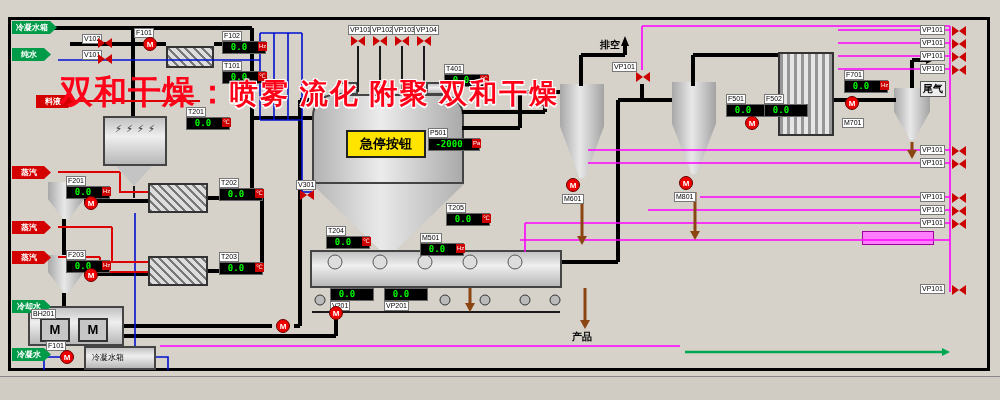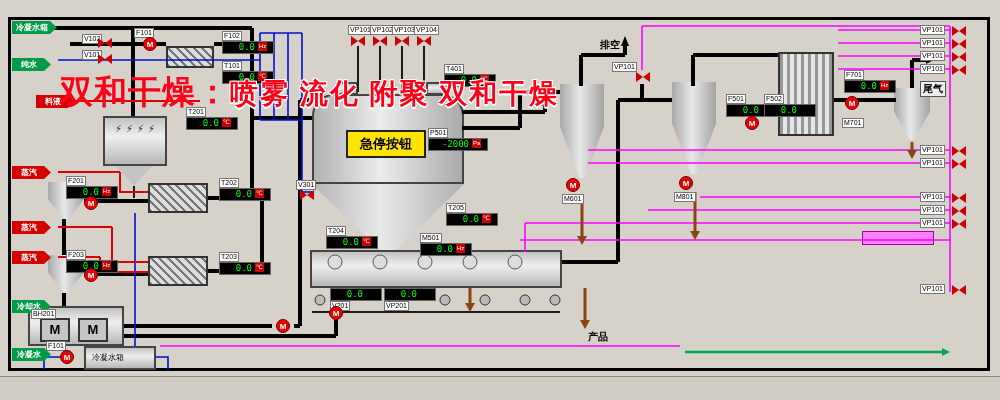--- a/index.html
+++ b/index.html
@@ -26,22 +26,22 @@
   .estop{background:#ffe400;border:2px solid #222;font-weight:bold;font-size:13px;text-align:center;line-height:24px;cursor:pointer;}
   .bh-m{background:#c6c6c6;border:2px solid #333;font-weight:bold;font-size:13px;text-align:center;line-height:20px;}
   .pink{background:#ff7dff;border:1px solid #a000a0;}
   .bolt{display:inline-block;font-size:10px;color:#333;margin:3px 2px 0 2px;}
   
   .tag{position:absolute;height:13px;line-height:13px;color:#fff;font-size:8px;font-weight:bold;
        padding:0 9px 0 4px;min-width:26px;text-align:center;white-space:nowrap;
        clip-path:polygon(0 0,calc(100% - 7px) 0,100% 50%,calc(100% - 7px) 100%,0 100%);}
   .lbl{position:absolute;background:#fff;border:1px solid #777;font-size:7px;line-height:8px;padding:0 1px;white-space:nowrap;}
   .lcd{position:absolute;background:#000;border:1px solid #666;color:#00ff00;width:32px;
-       font-family:"DejaVu Sans Mono",monospace;font-size:9px;font-weight:normal;height:11px;line-height:11px;
-       text-align:right;padding-right:18px;box-sizing:content-box;}
+       font-family:"DejaVu Sans Mono",monospace;font-size:9px;font-weight:bold;height:11px;line-height:11px;
+       text-align:center;padding-right:10px;box-sizing:content-box;}
   .unit{position:absolute;background:#c00;color:#fff;font-size:6px;line-height:9px;padding:0 1px;}
   .motor{position:absolute;width:14px;height:14px;border-radius:50%;background:#e00;border:1px solid #600;
        color:#fff;font-size:8px;font-weight:bold;text-align:center;line-height:13px;cursor:pointer;box-sizing:border-box;}
   .valve{position:absolute;width:14px;height:10px;cursor:pointer;}
   .valve i{position:absolute;top:0;width:0;height:0;border-top:5px solid transparent;border-bottom:5px solid transparent;}
   .valve .l{left:0;border-left:7px solid #c00;}
   .valve .r{right:0;border-right:7px solid #c00;}
   .txt{position:absolute;color:#000;white-space:nowrap;}
   .txt.boxed{border:1px solid #555;background:#eee;padding:0 2px;margin-top:47px;}
   
@@ -203,21 +203,21 @@
     <polygon points="942,348 942,356 950,352" fill="#00a650"></polygon>
     <polygon points="577,236 587,236 582,245" fill="#8b4513"></polygon>
     <polygon points="690,231 700,231 695,240" fill="#8b4513"></polygon>
     <polygon points="580,320 590,320 585,329" fill="#8b4513"></polygon>
     <polygon points="465,303 475,303 470,312" fill="#8b4513"></polygon>
     <polygon points="907,150 917,150 912,159" fill="#8b4513"></polygon>
   </svg>
 
   <div id="components">
       <div class="tag" style="left: 12px; top: 21px; background: rgb(0, 155, 72);">冷凝水箱</div>
-      <div class="tag" style="left: 12px; top: 58px; background: rgb(0, 155, 72);">纯水</div>
+      <div class="tag" style="left: 12px; top: 48px; background: rgb(0, 155, 72);">纯水</div>
       <div class="tag" style="left: 12px; top: 95px; background: rgb(212, 0, 0); margin-left: 24px;">料液</div>
       <div class="tag" style="left: 12px; top: 166px; background: rgb(212, 0, 0);">蒸汽</div>
       <div class="tag" style="left: 12px; top: 221px; background: rgb(212, 0, 0);">蒸汽</div>
       <div class="tag" style="left: 12px; top: 251px; background: rgb(212, 0, 0);">蒸汽</div>
       <div class="tag" style="left: 12px; top: 300px; background: rgb(0, 155, 72);">冷却水</div>
       <div class="tag" style="left: 12px; top: 348px; background: rgb(0, 155, 72);">冷凝水</div>
       <div class="lbl" style="left: 222px; top: 31px;">F102</div>
       <div class="lcd" style="left: 222px; top: 41px; width: 32px;">0.0</div>
       <div class="unit" style="left: 258px; top: 42px;">Hz</div>
       <div class="lbl" style="left: 222px; top: 61px;">T101</div>
@@ -283,21 +283,21 @@
       <div class="lbl" style="left: 82px; top: 50px;">V101</div>
       <div class="lbl" style="left: 134px; top: 28px;">F101</div>
       <div class="lbl" style="left: 296px; top: 180px;">V301</div>
       <div class="lbl" style="left: 562px; top: 194px;">M601</div>
       <div class="lbl" style="left: 674px; top: 192px;">M801</div>
       <div class="lbl" style="left: 842px; top: 118px;">M701</div>
       <div class="lbl" style="left: 46px; top: 341px;">F101</div>
       <div class="lbl" style="left: 31px; top: 309px;">BH201</div>
       <div class="txt" style="left: 600px; top: 38px; font-size: 10px; font-weight: bold;">排空</div>
       <div class="txt boxed" style="left: 920px; top: 34px; font-size: 10px; font-weight: bold;">尾气</div>
-      <div class="txt" style="left: 588px; top: 330px; font-size: 10px; font-weight: bold;">产品</div>
+      <div class="txt" style="left: 572px; top: 330px; font-size: 10px; font-weight: bold;">产品</div>
       <div class="txt" style="left: 92px; top: 352px; font-size: 8px;">冷凝水箱</div>
       <div class="motor" style="left: 143px; top: 37px;">M</div>
       <div class="motor" style="left: 84px; top: 196px;">M</div>
       <div class="motor" style="left: 84px; top: 268px;">M</div>
       <div class="motor" style="left: 537px; top: 92px;">M</div>
       <div class="motor" style="left: 566px; top: 178px;">M</div>
       <div class="motor" style="left: 679px; top: 176px;">M</div>
       <div class="motor" style="left: 745px; top: 116px;">M</div>
       <div class="motor" style="left: 845px; top: 96px;">M</div>
       <div class="motor" style="left: 276px; top: 319px;">M</div>

